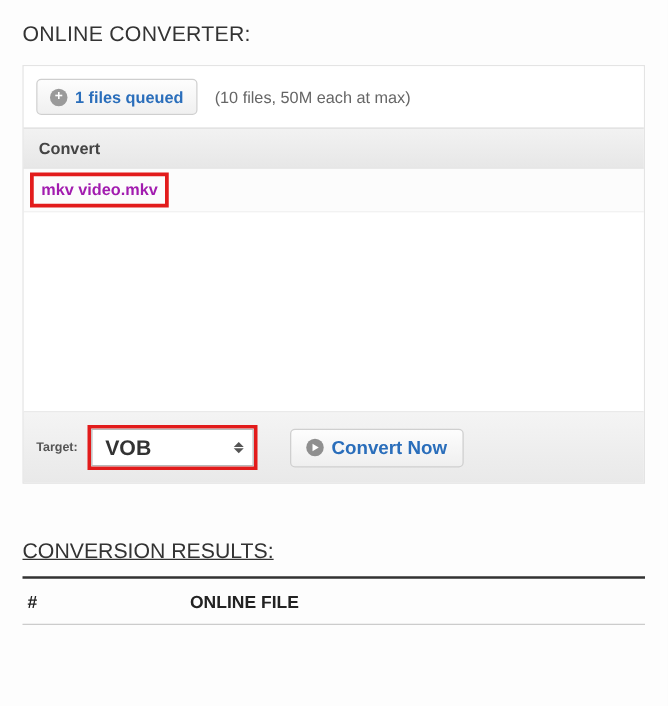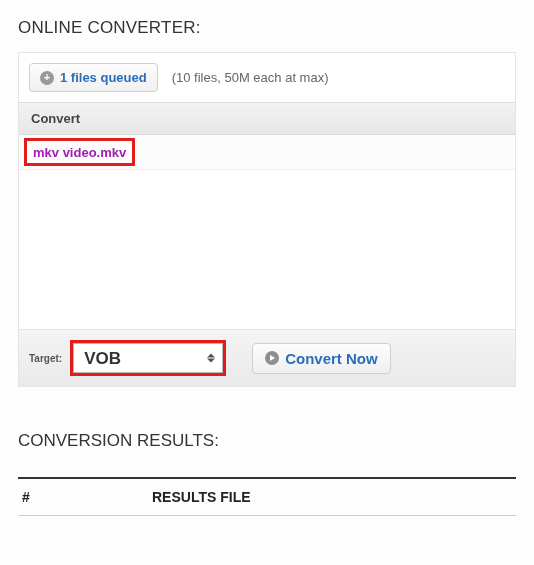--- a/index.html
+++ b/index.html
@@ -109,21 +109,21 @@
   }
   .format-select {
     appearance: none;
     -webkit-appearance: none;
     background: #fff;
     border: 1px solid #b8b8b8;
     padding: 4px 30px 4px 10px;
     font-size: 17px;
     font-weight: bold;
     color: #333;
-    width: 150px;
+    width: 130px;
     height: 30px;
   }
   .select-arrows {
     position: absolute;
     right: 8px;
     top: 50%;
     transform: translateY(-50%);
     pointer-events: none;
     display: flex;
     flex-direction: column;
@@ -164,21 +164,22 @@
     border-top: 3px solid transparent;
     border-bottom: 3px solid transparent;
     border-left: 5px solid #fff;
     margin-left: 1px;
   }
   .results-wrap { padding: 0 18px; margin-top: 28px; }
   .results-title {
     font-size: 17px;
     font-weight: 400;
     color: #333;
-    margin-bottom: 26px;
+    margin-bottom: 10px;
+    text-decoration: underline;
   }
   .results-head {
     display: flex;
     border-top: 2px solid #333;
     border-bottom: 1px solid #ccc;
     padding: 10px 4px;
     font-weight: bold;
     font-size: 14px;
     color: #222;
   }
@@ -226,15 +227,15 @@
         <span>Convert Now</span>
       </button>
     </div>
   </div>
 </div>
 
 <div class="results-wrap">
   <div class="results-title">CONVERSION RESULTS:</div>
   <div class="results-head">
     <div class="col-num">#</div>
-    <div class="col-out">RESULTS FILE</div>
+    <div class="col-out">ONLINE FILE</div>
   </div>
 </div>
 
 </body></html>

